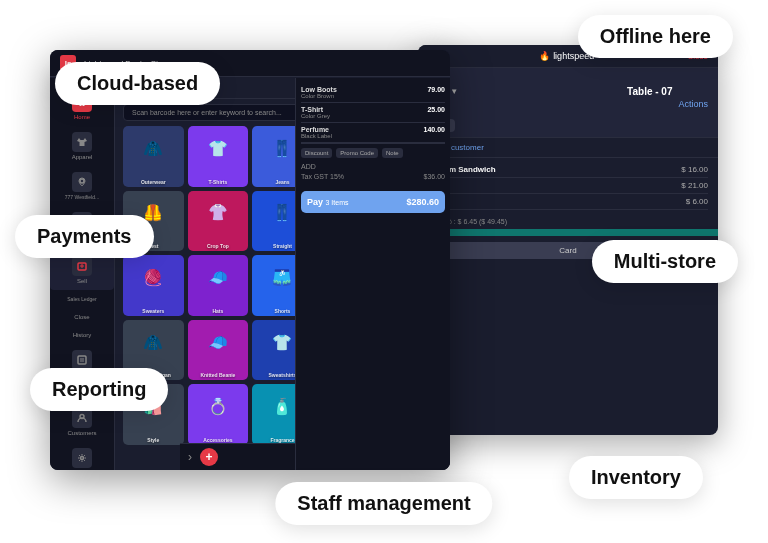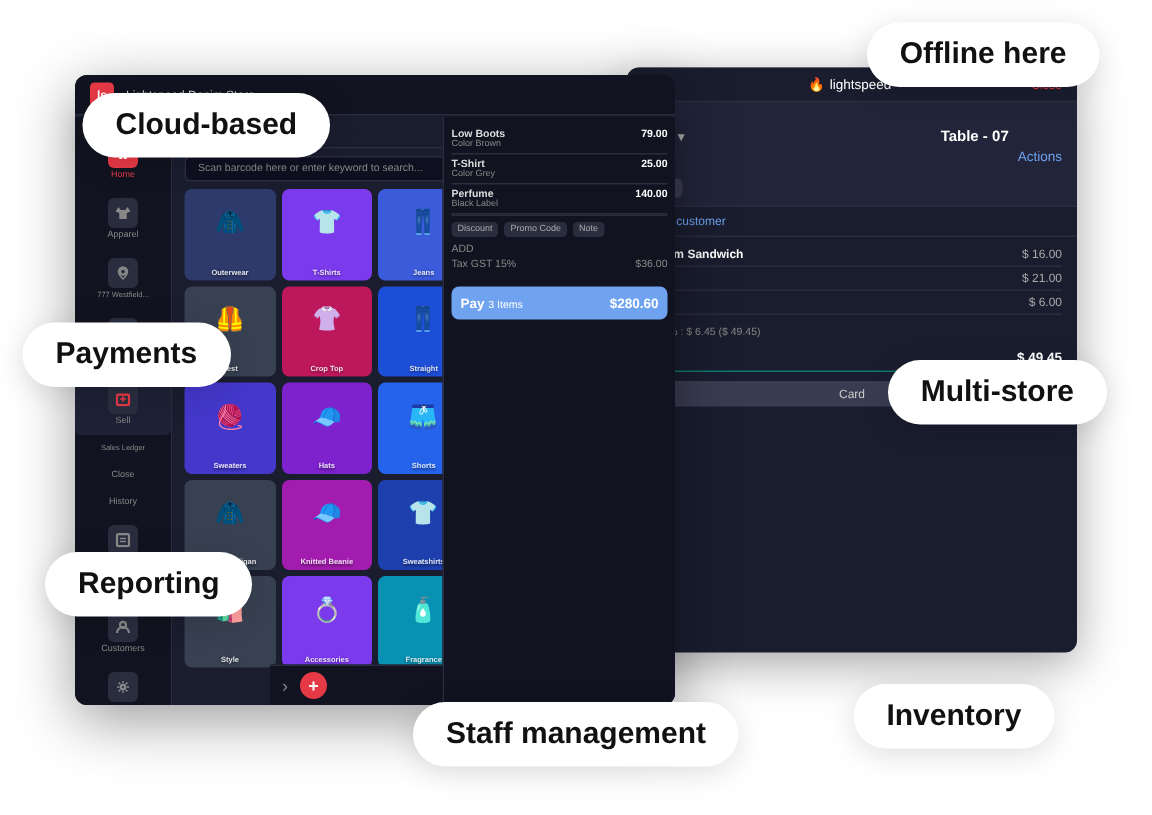--- a/index.html
+++ b/index.html
@@ -98,21 +98,21 @@
       padding: 4px 10px;
       font-size: 9px;
       font-weight: 700;
       color: #fff;
       text-align: right;
     }
     .pos-payment-btns {
       display: flex;
       gap: 4px;
       padding: 6px 10px;
-      border-top: 1px solid #0f766e;
+      border-top: 7px solid #0f766e;
     }
     .pos-pay-btn {
       flex: 1;
       background: #3a3d52;
       border-radius: 4px;
       padding: 4px;
       font-size: 8px;
       color: #ccc;
       text-align: center;
     }
@@ -433,21 +433,20 @@
     <div class="pos-item-row">
       <span style="color:#888;">—</span>
       <span class="pos-item-price">$ 21.00</span>
     </div>
     <div class="pos-item-row">
       <span style="color:#888;">—</span>
       <span class="pos-item-price">$ 6.00</span>
     </div>
   </div>
   <div class="pos-tax-line">15.00% : $ 6.45 ($ 49.45)</div>
-  <div class="pos-total-row">$ 49.45</div>
   <div class="pos-payment-btns">
     <div class="pos-pay-btn">Card</div>
   </div>
 </div>
 
 <div class="screen-main">
 
   <div class="main-header">
     <div class="ls-logo">ls</div>
     <span class="store-name">Lightspeed Denim Store</span>
@@ -714,13 +713,13 @@
 <div class="label-bubble" style="top:15px; right:35px;">Offline here</div>
 
 <div class="label-bubble" style="top:215px; left:15px;">Payments</div>
 
 <div class="label-bubble" style="top:240px; right:30px;">Multi-store</div>
 
 <div class="label-bubble" style="top:368px; left:30px;">Reporting</div>
 
 <div class="label-bubble" style="top:456px; right:65px;">Inventory</div>
 
-<div class="label-bubble" style="bottom:32px; left:50%; transform:translateX(-50%);margin-top:34px;">Staff management</div>
+<div class="label-bubble" style="bottom:18px; left:50%; transform:translateX(-50%);margin-top:34px;">Staff management</div>
 
 </body></html>

